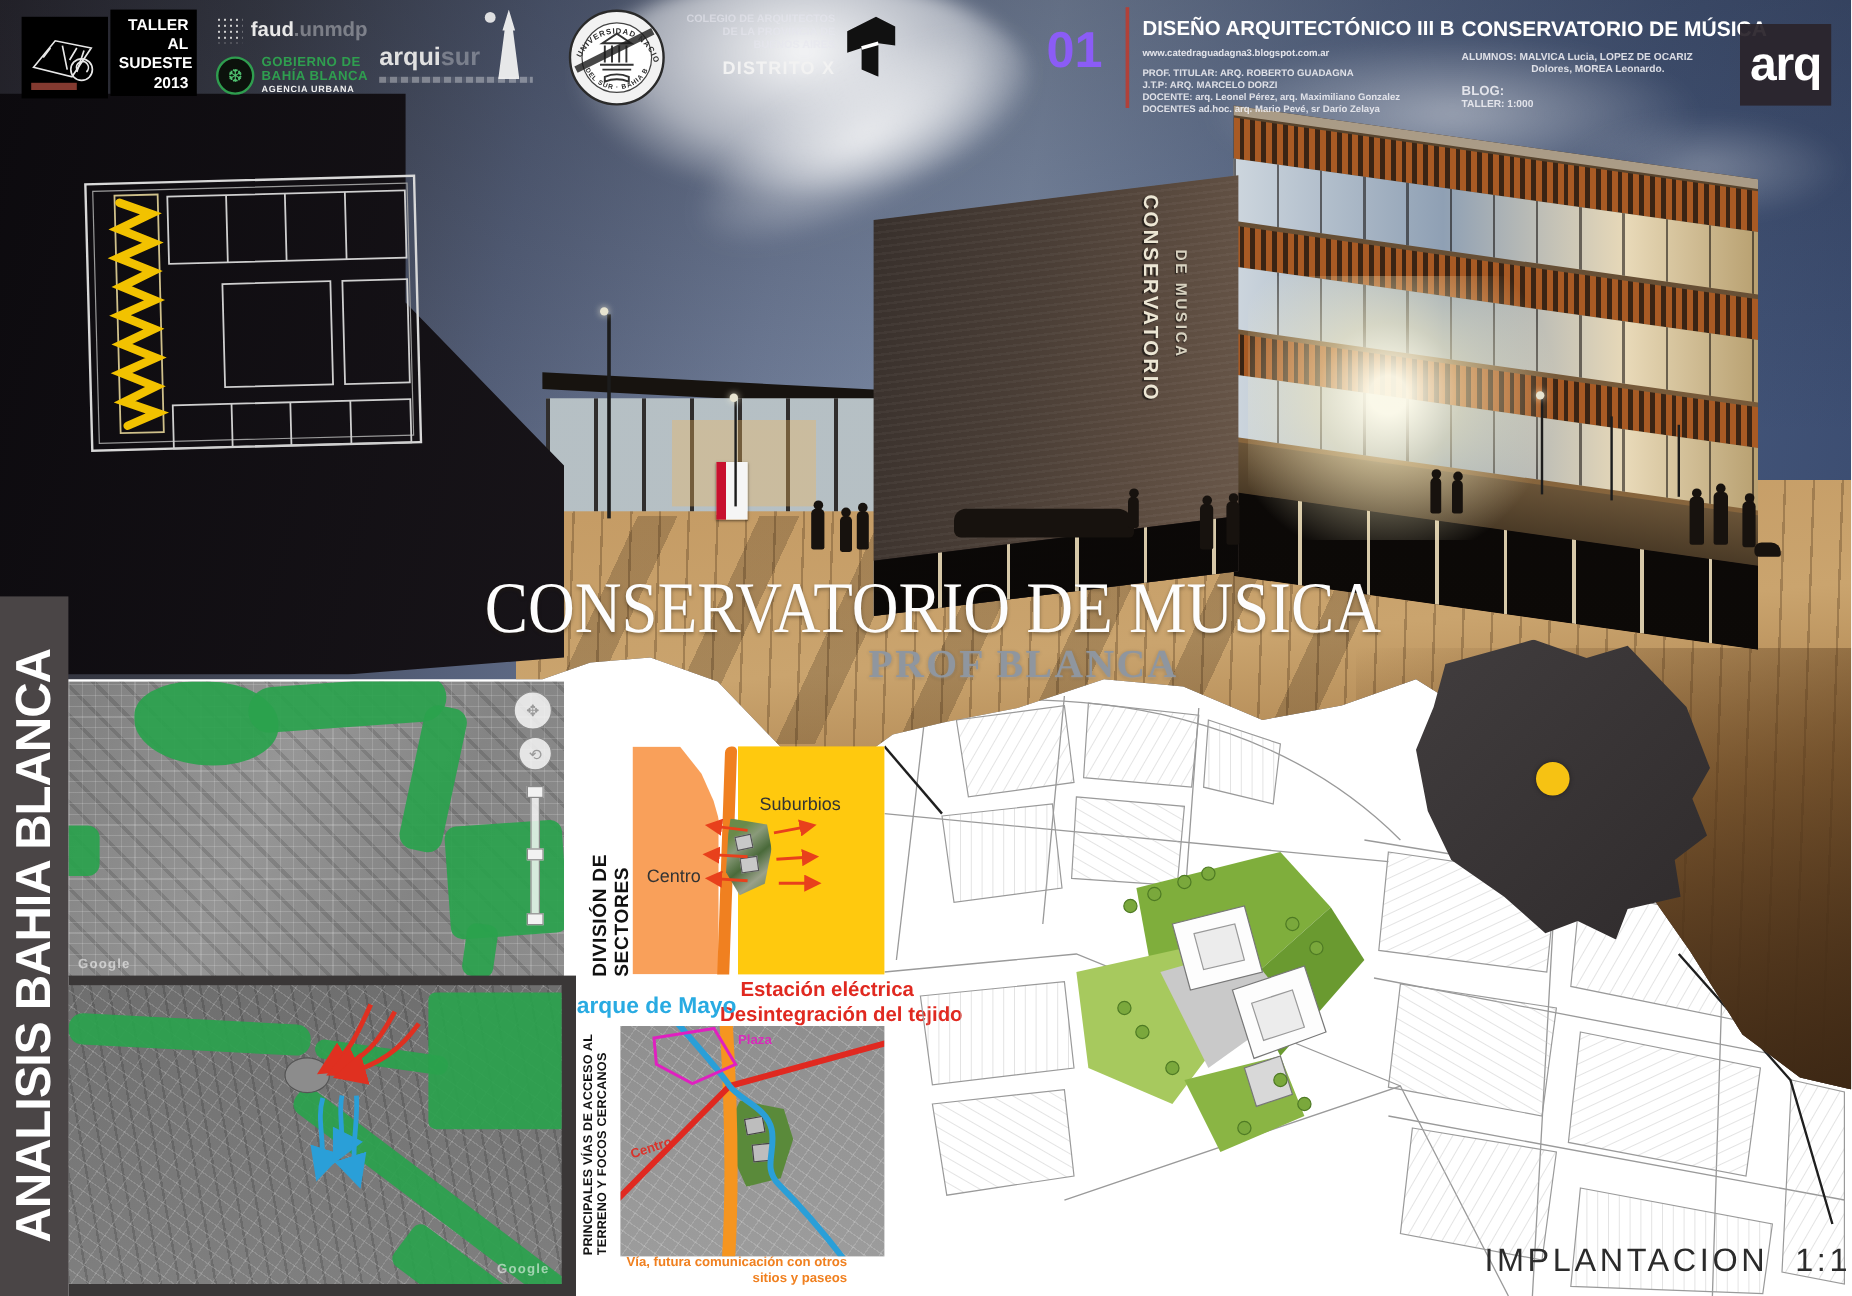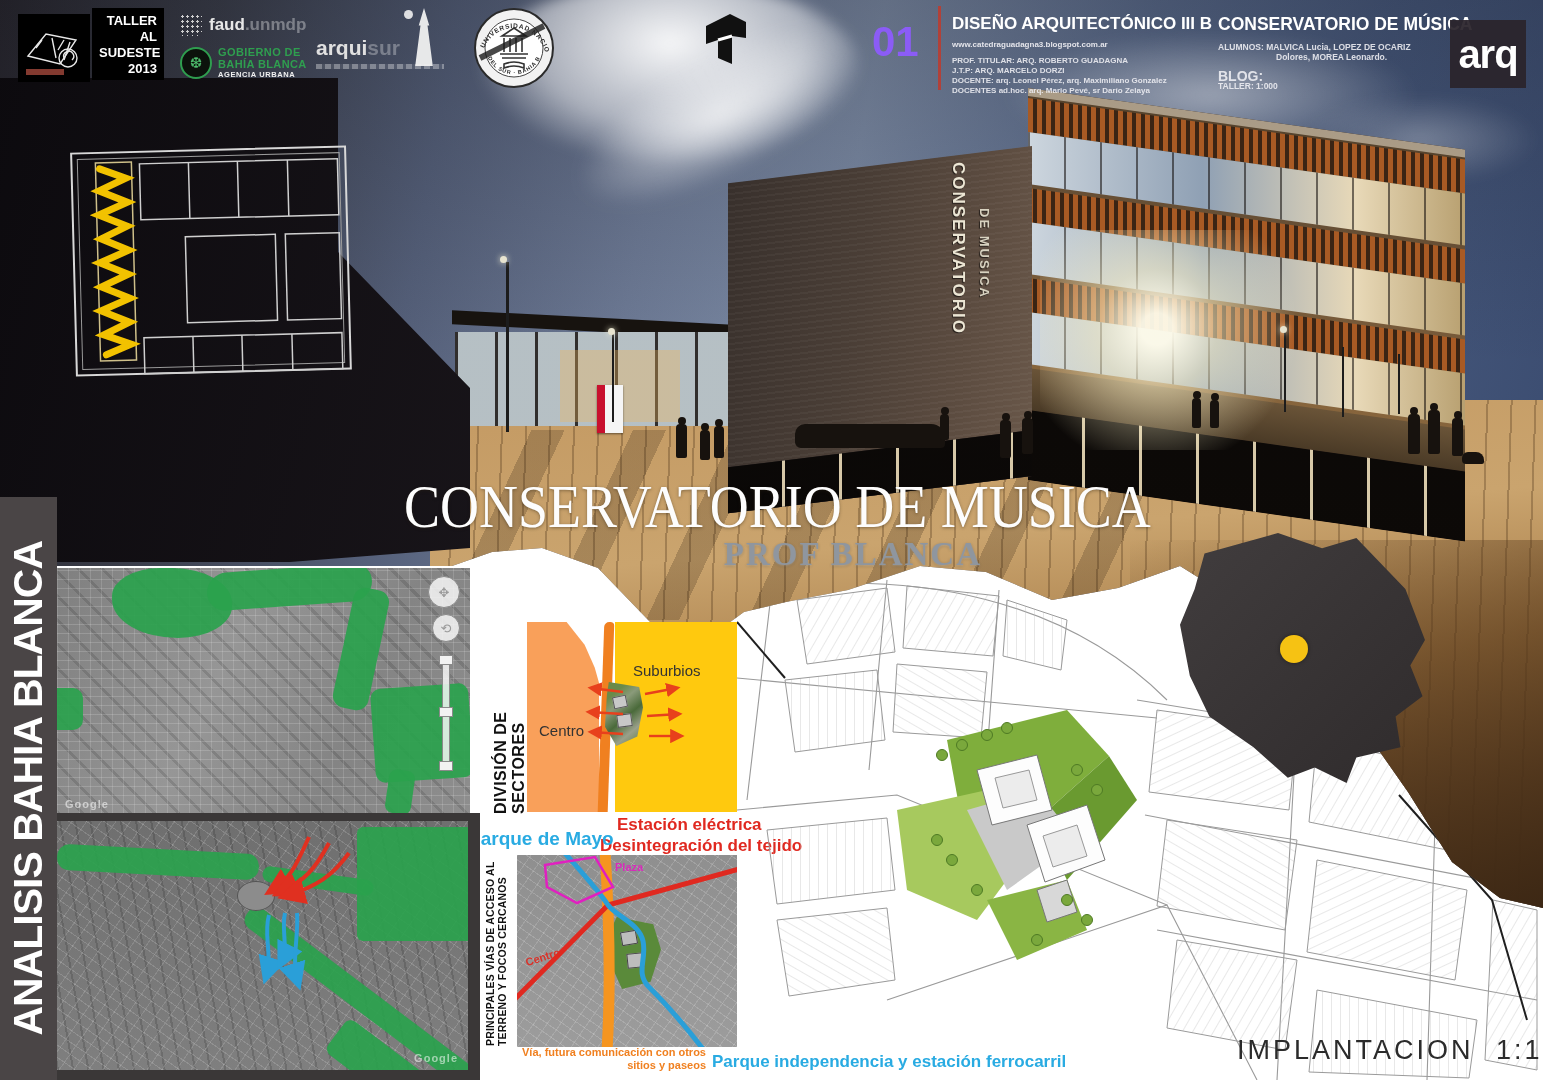--- a/index.html
+++ b/index.html
@@ -334,20 +334,26 @@
         <path d="M30,30 L54,30 L42,22 Z"></path>
         <path d="M32,32 V46 M38,32 V46 M44,32 V46 M50,32 V46"></path>
         <path d="M28,48 H56 M30,52 H54"></path>
         <path d="M32,58 Q42,54 52,58 L52,62 Q42,58 32,62 Z"></path>
       </g>
       <path d="M8,52 L72,20" stroke="#1a1a1a" stroke-width="6" opacity=".8"></path>
       <text class="sealtxt"><textPath href="#arcT" startOffset="4">UNIVERSIDAD NACIONAL</textPath></text>
       <text class="sealtxt" style="font-size:5.5px;"><textPath href="#arcB" startOffset="2">DEL SUR · BAHIA BLANCA</textPath></text>
     </svg>
 
+    <div class="abs" style="left:560px;top:10px;width:136px;text-align:right;font-size:9px;font-weight:700;line-height:11px;color:rgba(230,230,238,.6);">
+      <div>COLEGIO DE ARQUITECTOS</div>
+      <div>DE LA PROVINCIA DE</div>
+      <div>BUENOS AIRES</div>
+      <div style="margin-top:9px;font-size:15px;letter-spacing:1px;color:#f2f2f2;">DISTRITO X</div>
+    </div>
 
     <svg class="abs" style="left:702px;top:12px;" width="48" height="52" viewBox="0 0 48 52">
       <path d="M4,14 L28,2 L44,10 L44,26 L30,24 L30,52 L16,46 L16,28 L4,32 Z" fill="#111"></path>
       <path d="M16,28 L30,24" stroke="#fff" stroke-width="3"></path>
     </svg>
 
     <div class="abs" style="left:872px;top:18px;color:#8b5cf6;font-weight:800;font-size:42px;">01</div>
 
     <div class="abs" style="left:938px;top:6px;width:3px;height:84px;background:rgba(192,57,43,.85);"></div>
 
@@ -357,21 +363,21 @@
       <div class="tiny" style="margin-top:6px;">PROF. TITULAR: ARQ. ROBERTO GUADAGNA</div>
       <div class="tiny">J.T.P: ARQ. MARCELO DORZI</div>
       <div class="tiny">DOCENTE: arq. Leonel Pérez, arq. Maximiliano Gonzalez</div>
       <div class="tiny">DOCENTES ad.hoc. arq. Mario Pevé, sr Darío Zelaya</div>
     </div>
 
     <div class="abs" style="left:1218px;top:14px;width:232px;">
       <div class="hdrtitle" style="font-size:17.5px;">CONSERVATORIO DE MÚSICA</div>
       <div class="tiny" style="margin-top:7px;font-size:8.5px;">ALUMNOS: MALVICA Lucia, LOPEZ DE OCARIZ</div>
       <div class="tiny" style="font-size:8.5px;padding-left:58px;">Dolores, MOREA Leonardo.</div>
-      <div class="tiny" style="margin-top:9px;font-size:14px;">BLOG:</div>
+      <div class="tiny" style="margin-top:9px;font-size:11px;">BLOG:</div>
       <div class="tiny" style="font-size:8.5px;">TALLER: 1:000</div>
     </div>
 
     <div class="abs" style="left:1450px;top:20px;width:76px;height:68px;background:rgba(42,36,44,.94);display:flex;align-items:center;justify-content:center;">
       <span style="color:#fff;font-weight:800;font-size:40px;letter-spacing:-1px;">arq</span>
     </div>
   </div>
 
   <div class="abs sidebar">
     <span class="vtext">ANALISIS BAHIA BLANCA</span>
@@ -475,19 +481,18 @@
       <path d="M28,10 L78,2 L96,32 L60,48 L30,32 Z" stroke="#e020c0" stroke-width="2.5" fill="none"></path>
     </svg>
     <div class="abs" style="left:98px;top:6px;color:#e020c0;font-weight:700;font-size:11px;opacity:.9;">Plaza</div>
     <div class="abs" style="left:8px;top:96px;color:#e02920;font-weight:700;font-size:11px;transform:rotate(-18deg);opacity:.9;">Centro</div>
   </div>
 
   <div class="abs orangecap" style="left:480px;top:1046px;width:226px;">
     <div>Vía, futura comunicación con otros</div>
     <div>sitios y paseos</div>
   </div>
-  <div class="abs cyancap" style="left:712px;top:1052px;font-size:17px;">Parque independencia y estación ferrocarril</div>
 
   <div class="abs blob">
     <div class="abs dot" style="left:100px;top:102px;"></div>
   </div>
 
 </div>
 
 </body></html>

